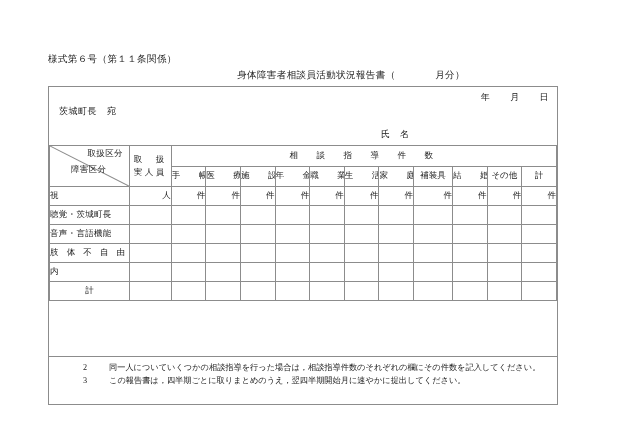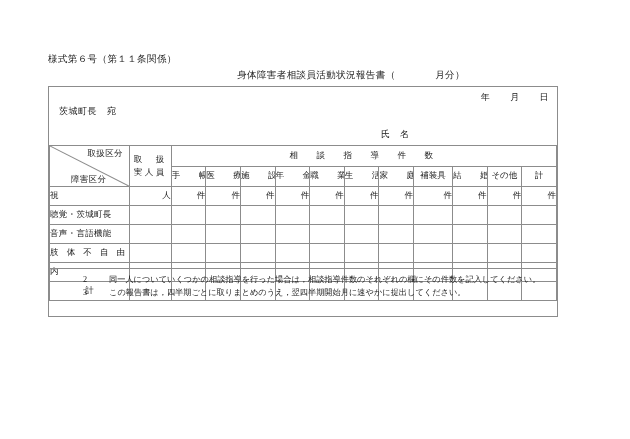--- a/index.html
+++ b/index.html
@@ -43,21 +43,21 @@
     white-space: nowrap;
     padding-left: 36px;
   }
 
   
   .frame {
     position: absolute;
     left: 48px;
     top: 86px;
     width: 510px;
-    height: 231px;
+    height: 319px;
     border: 1px solid #8c8c8c;
     box-sizing: border-box;
   }
 
   
   .date-line {
     position: absolute;
     right: 8px;
     top: 4px;
     font-size: 9px;
@@ -135,21 +135,21 @@
     position: absolute;
     right: 6px;
     top: 2px;
     font-size: 8.5px;
     letter-spacing: 0.3px;
     margin-left: 48px;
   }
   .corner .c-bot {
     position: absolute;
     left: 5px;
-    bottom: 0;
+    bottom: 10px;
     font-size: 8.5px;
     letter-spacing: 0.3px;
     padding-left: 16px;
   }
 
   .hdr-span {
     letter-spacing: 5px;
     padding-left: 30px;
     text-align: right;
   }

